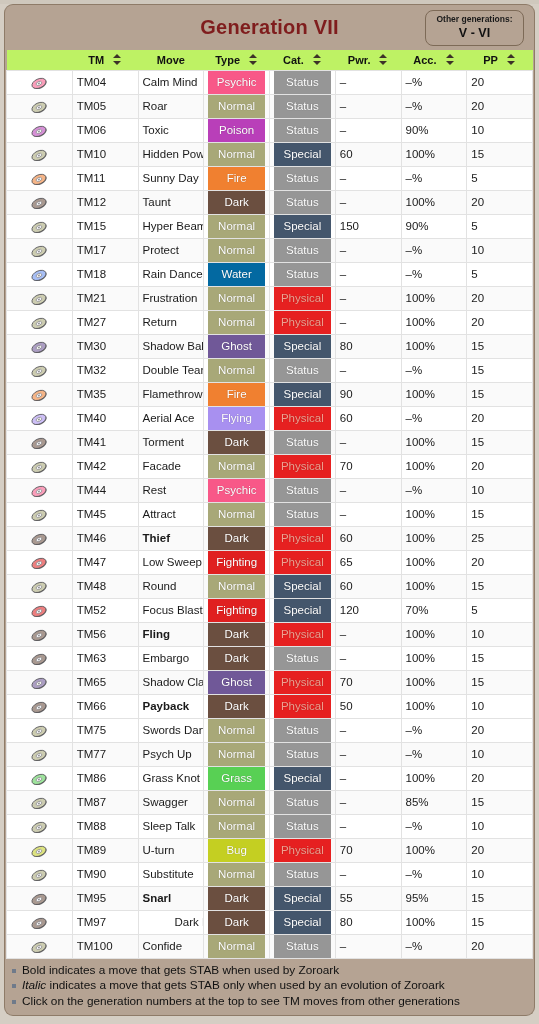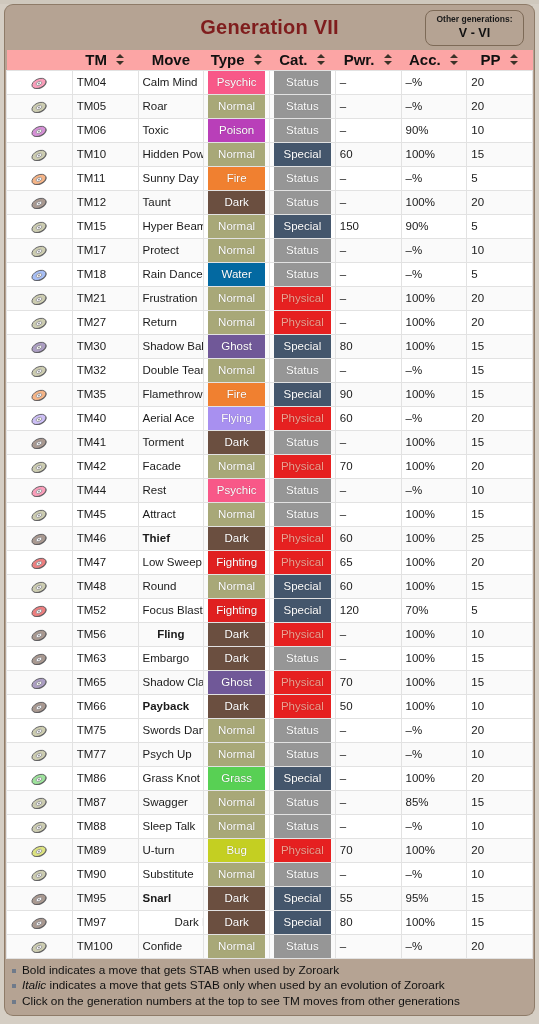--- a/index.html
+++ b/index.html
@@ -63,23 +63,23 @@
     border-right: 1px solid #8e7b68;
     padding: 0 1px;
   }
   table.tm {
     width: 100%;
     border-collapse: collapse;
     table-layout: fixed;
     font-size: 11.5px;
   }
   table.tm th {
-    background: #fca5a5;
+    background: #bef264;
     color: #111;
-    font-size: 15px;
+    font-size: 11px;
     font-weight: bold;
     height: 20px;
     padding: 0;
     border: none;
     position: relative;
   }
   .th-in { display: flex; align-items: center; justify-content: center; gap: 9px; }
   .sortarrow {
     display: inline-block;
     width: 9px;
@@ -716,21 +716,21 @@
           <tr class="row-alt">
             <td class="c-icon"><svg width="18" height="15" viewBox="0 0 18 15" class="disc">
                 <g transform="rotate(-24 9 7.5)">
                   <ellipse cx="9.3" cy="8.2" rx="7.4" ry="4.5" fill="#6f6f6f"></ellipse>
                   <ellipse cx="9" cy="7.4" rx="7.4" ry="4.5" fill="#a99990" stroke="#55555a" stroke-width="0.8"></ellipse>
                   <ellipse cx="9" cy="7.4" rx="3.0" ry="1.8" fill="#f2f2f2" stroke="#7d7d82" stroke-width="0.6"></ellipse>
                   <ellipse cx="9" cy="7.4" rx="1.1" ry="0.7" fill="#8d8d92"></ellipse>
                 </g>
               </svg></td>
             <td class="c-tm">TM56</td>
-            <td class="c-move" style="font-weight: bold; text-align: center;">Fling</td>
+            <td class="c-move" style="font-weight: bold;">Fling</td>
             <td class="c-type">
               <span class="badge" style="background: rgb(107, 79, 64);">Dark</span>
             </td>
             <td class="c-cat">
               <span class="badge" style="background: rgb(230, 32, 32); color: rgb(240, 160, 144);">Physical</span>
             </td>
             <td class="c-pwr">–</td>
             <td class="c-acc">100%</td>
             <td class="c-pp">10</td>
           </tr>

